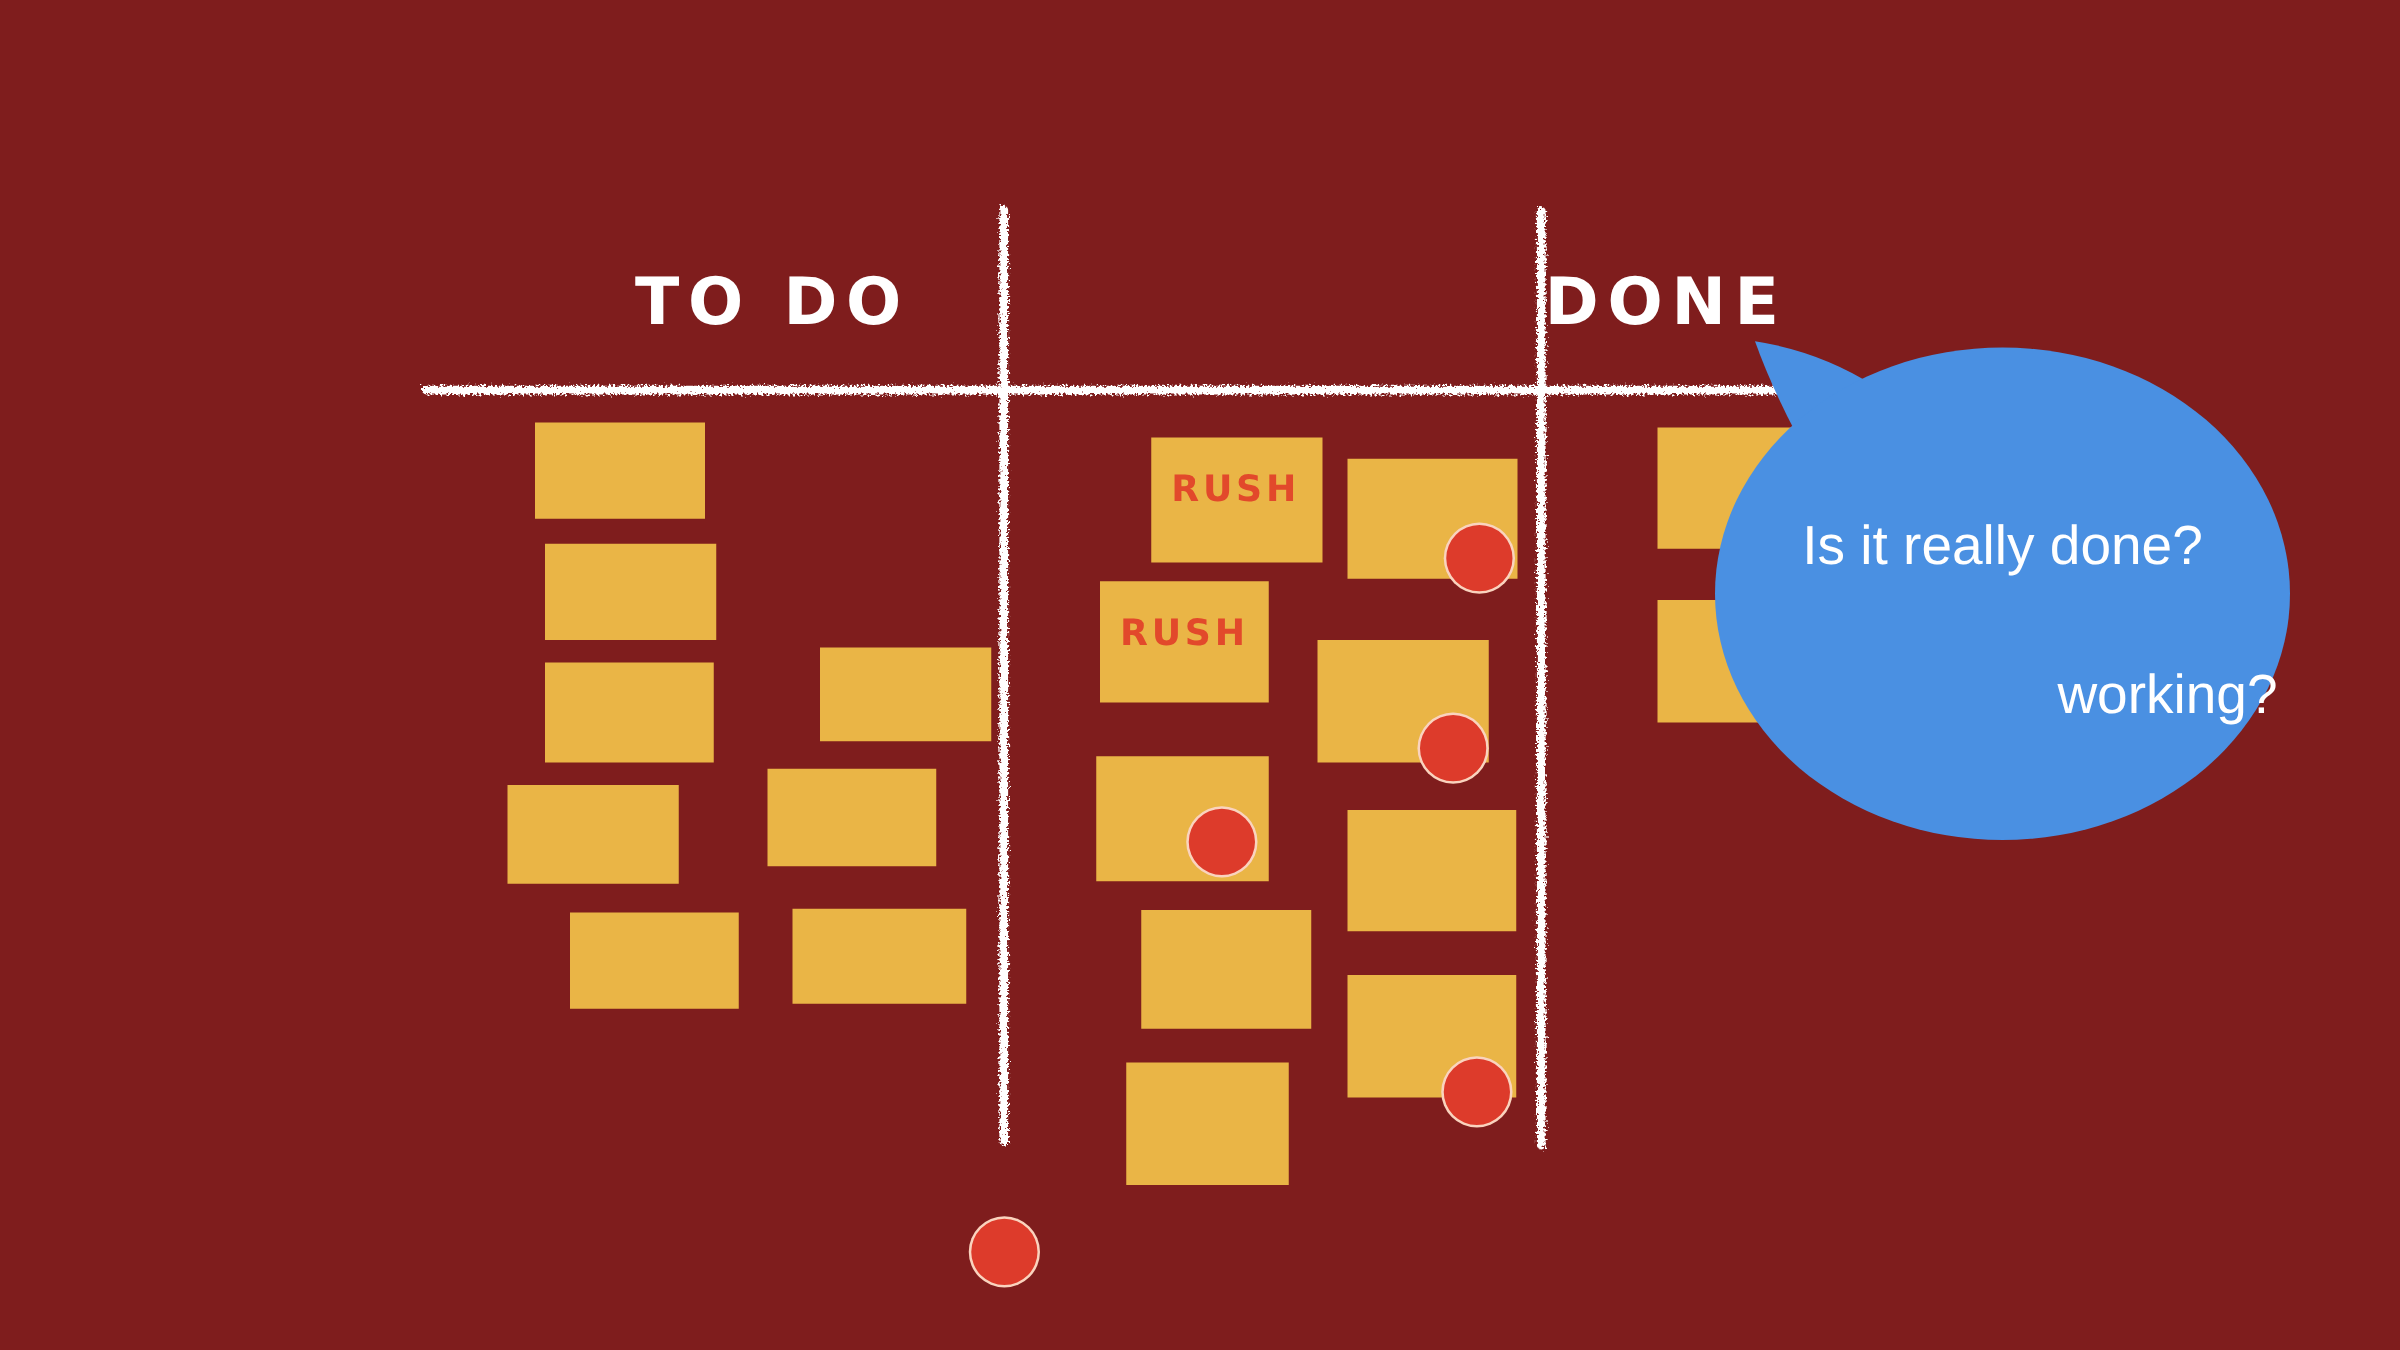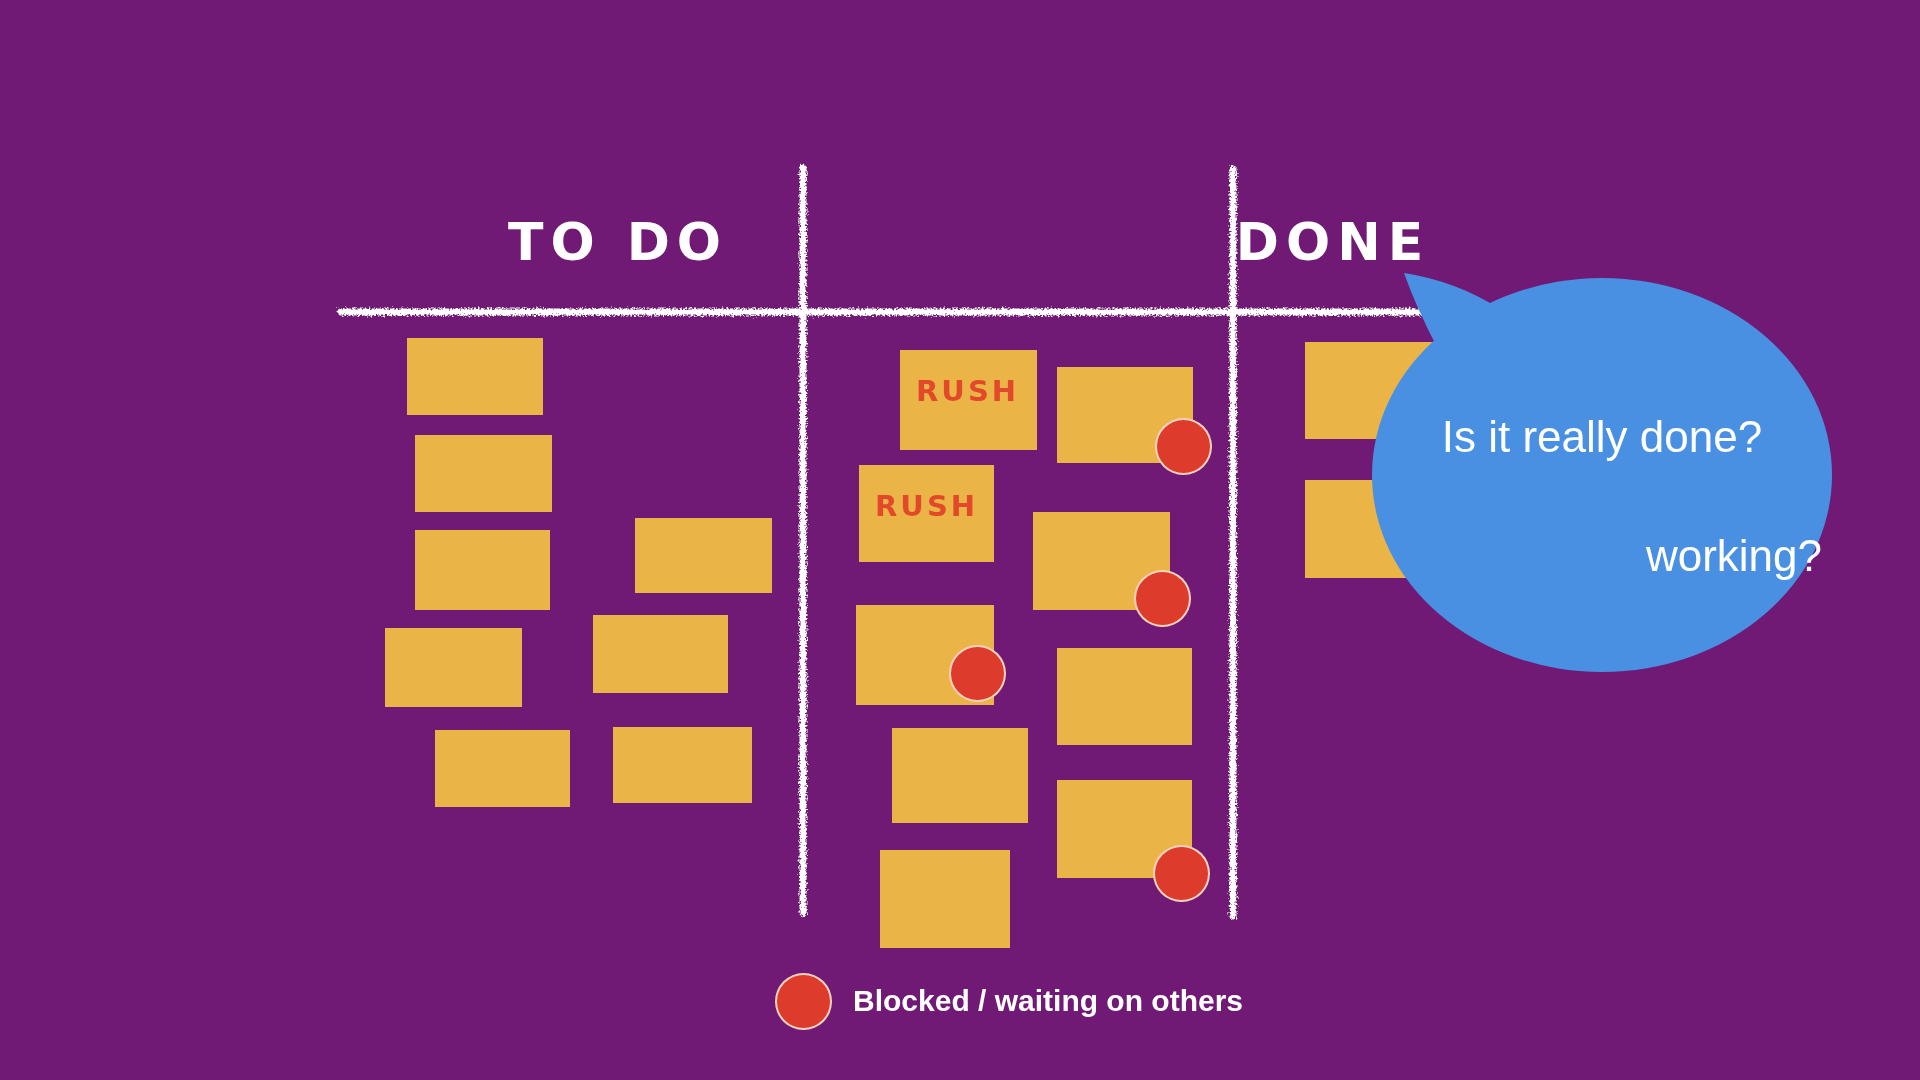--- a/index.html
+++ b/index.html
@@ -4,21 +4,21 @@
 <style>
   html, body {
     margin: 0;
     padding: 0;
     background: #000000;
   }
   .stage {
     position: relative;
     width: 1920px;
     height: 1080px;
-    background: #701a75;
+    background: #7f1d1d;
     overflow: hidden;
     font-family: "Liberation Sans", sans-serif;
   }
   .chalk-svg {
     position: absolute;
     left: 0;
     top: 0;
     pointer-events: none;
   }
   .col-header {
@@ -28,20 +28,21 @@
     color: #ffffff;
     font-family: "DejaVu Sans", sans-serif;
     font-weight: bold;
     font-size: 52px;
     letter-spacing: 7px;
     white-space: nowrap;
   }
   .note {
     position: absolute;
     background: #EAB546;
+    margin-left: 21px;
   }
   .rush-label {
     position: absolute;
     left: 16px;
     top: 24px;
     color: #E2492B;
     font-family: "DejaVu Sans", sans-serif;
     font-weight: bold;
     font-size: 29px;
     letter-spacing: 3px;
@@ -164,16 +165,15 @@
   <div class="dot" style="left:1153px;top:845px"></div>
 
   <svg class="bubble-svg" width="500" height="430">
     <path d="M54 18 Q106 26 150 54 L88 94 Q66 52 54 18 Z" fill="#4A90E2"></path>
     <ellipse cx="252" cy="220" rx="230" ry="197" fill="#4A90E2"></ellipse>
   </svg>
   <div class="bubble-line bubble-line-1">Is it really done?</div>
   <div class="bubble-line bubble-line-3">working?</div>
 
   <div class="dot legend-marker"></div>
-  <div class="legend-label">Blocked / waiting on others</div>
 
 
 </div>
 
 </body></html>

